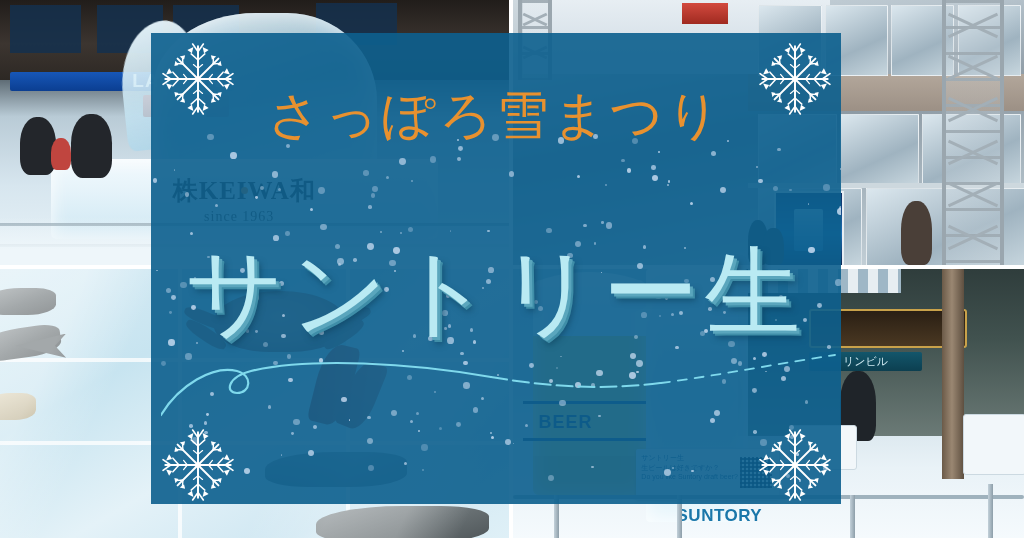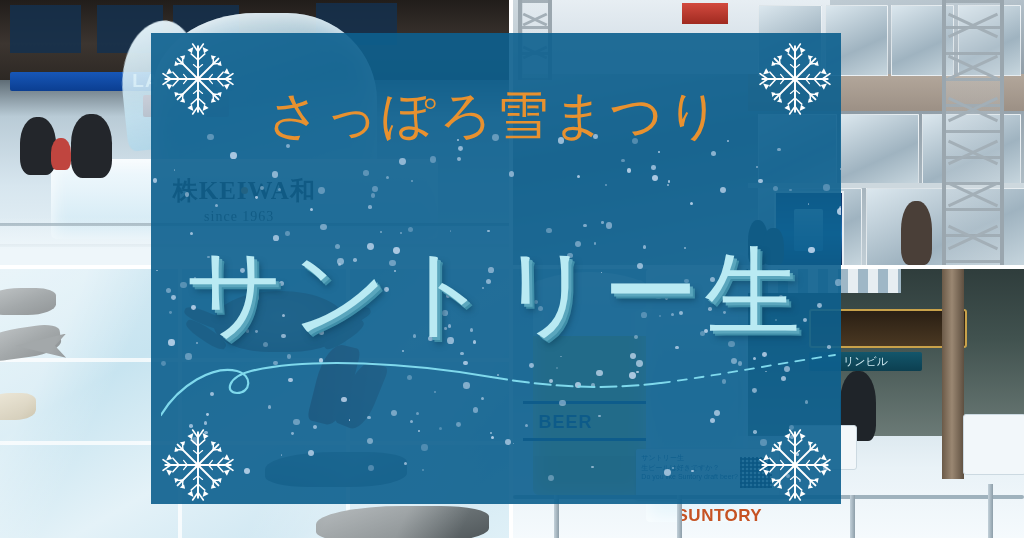--- a/index.html
+++ b/index.html
@@ -125,21 +125,21 @@
   .br-beer-head{position:absolute;left:3%;top:1%;width:24%;height:16%;
     background:linear-gradient(180deg,#ffffff,#e4f1f7);
     border-radius:50% 50% 36% 36%;}
   .br-ice-col{position:absolute;left:26%;top:0;width:20%;height:94%;
     background:linear-gradient(180deg,rgba(248,253,255,.95),rgba(196,226,240,.9) 50%,rgba(236,248,253,.95));
     box-shadow:inset 0 0 20px rgba(255,255,255,.85);border-radius:4px;}
   .br-band{position:absolute;background:#1d3f74;height:3px;}
   .br-beer-word{position:absolute;left:5%;top:53%;font:bold 18px "Liberation Sans",sans-serif;
     color:#12305e;letter-spacing:1px;}
   .br-suntory{position:absolute;left:32%;top:88%;font:bold 17px "Liberation Sans",sans-serif;
-    color:#c2410c;letter-spacing:.5px;opacity:.9;}
+    color:#0369a1;letter-spacing:.5px;opacity:.9;}
   .br-sign{position:absolute;left:24%;top:67%;width:28%;height:19%;
     background:linear-gradient(180deg,#fdfefe,#dde9f0);border-radius:2px;
     box-shadow:0 1px 3px rgba(0,0,0,.25);}
   .br-sign-t{position:absolute;left:4%;top:8%;width:70%;color:#1b4f86;
     font-size:7px;line-height:1.35;font-family:"Liberation Sans",sans-serif;}
   .br-qr{position:absolute;right:5%;top:16%;width:22%;height:60%;
     background:
       repeating-linear-gradient(90deg,#17324f 0 2px,#fff 2px 4px),
       repeating-linear-gradient(0deg,#17324f 0 2px,#fff 2px 4px);
     background-blend-mode:multiply;}

